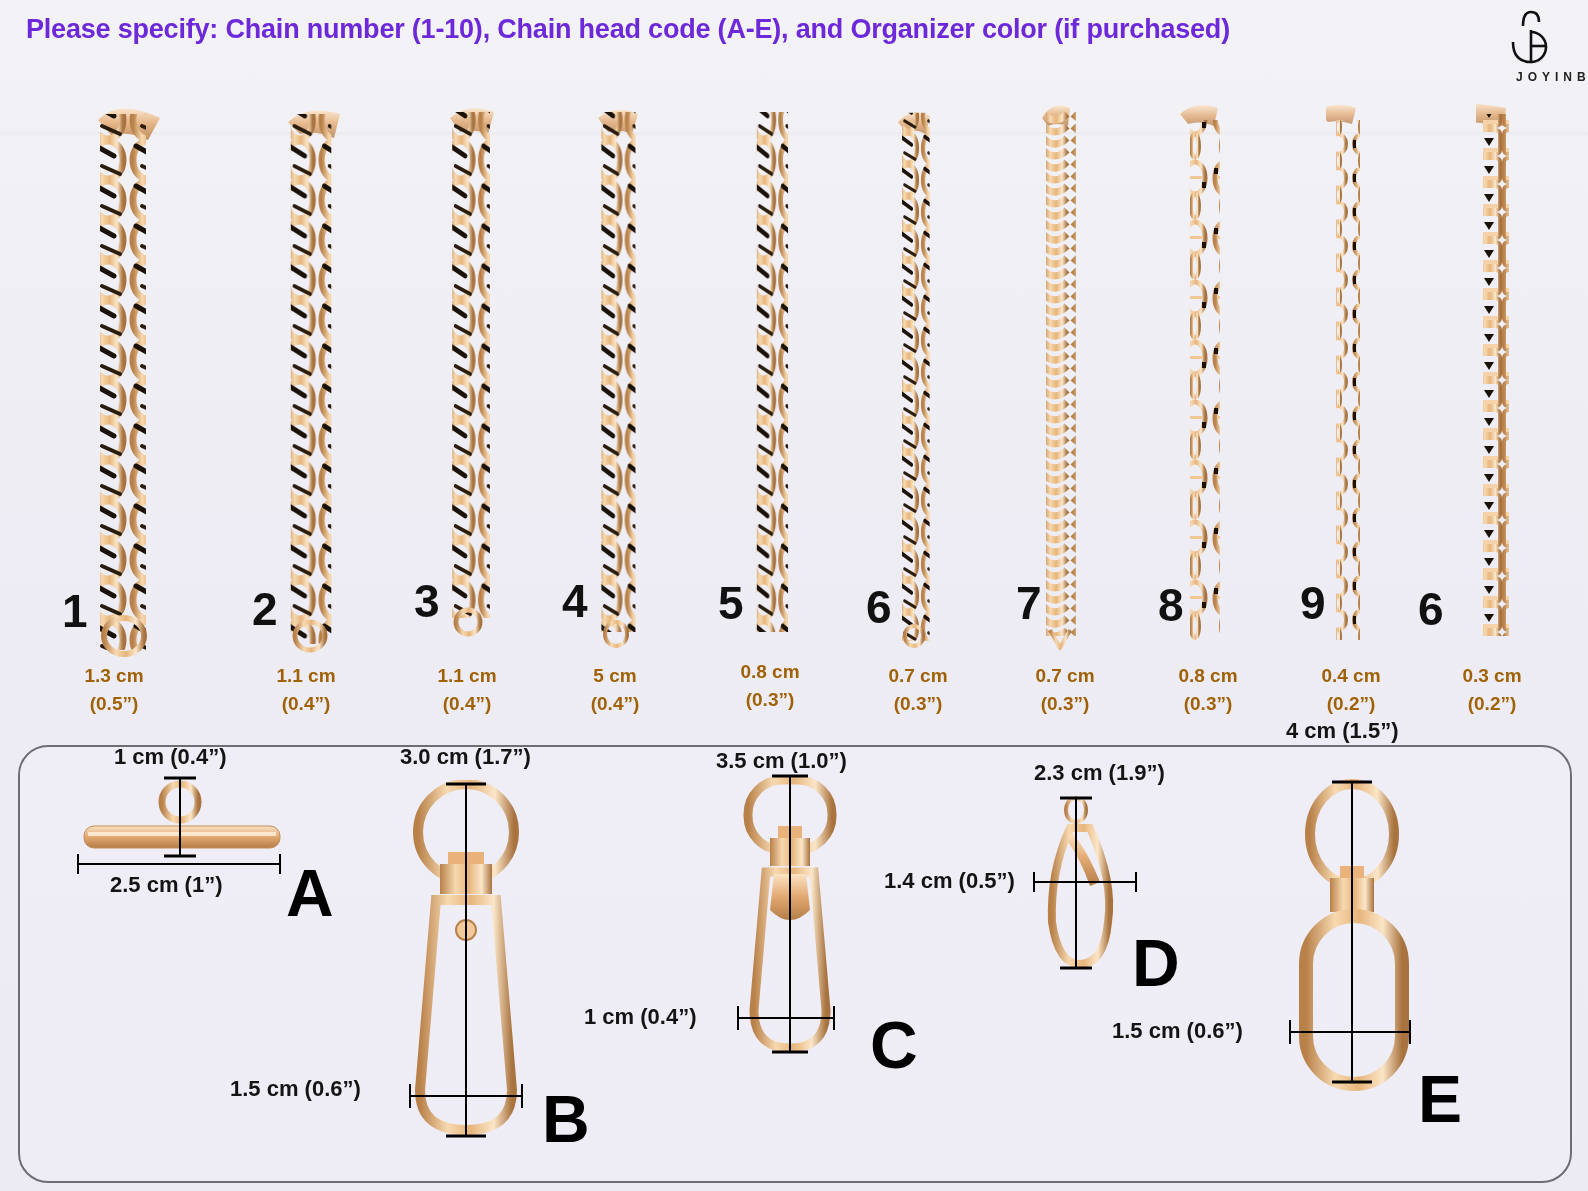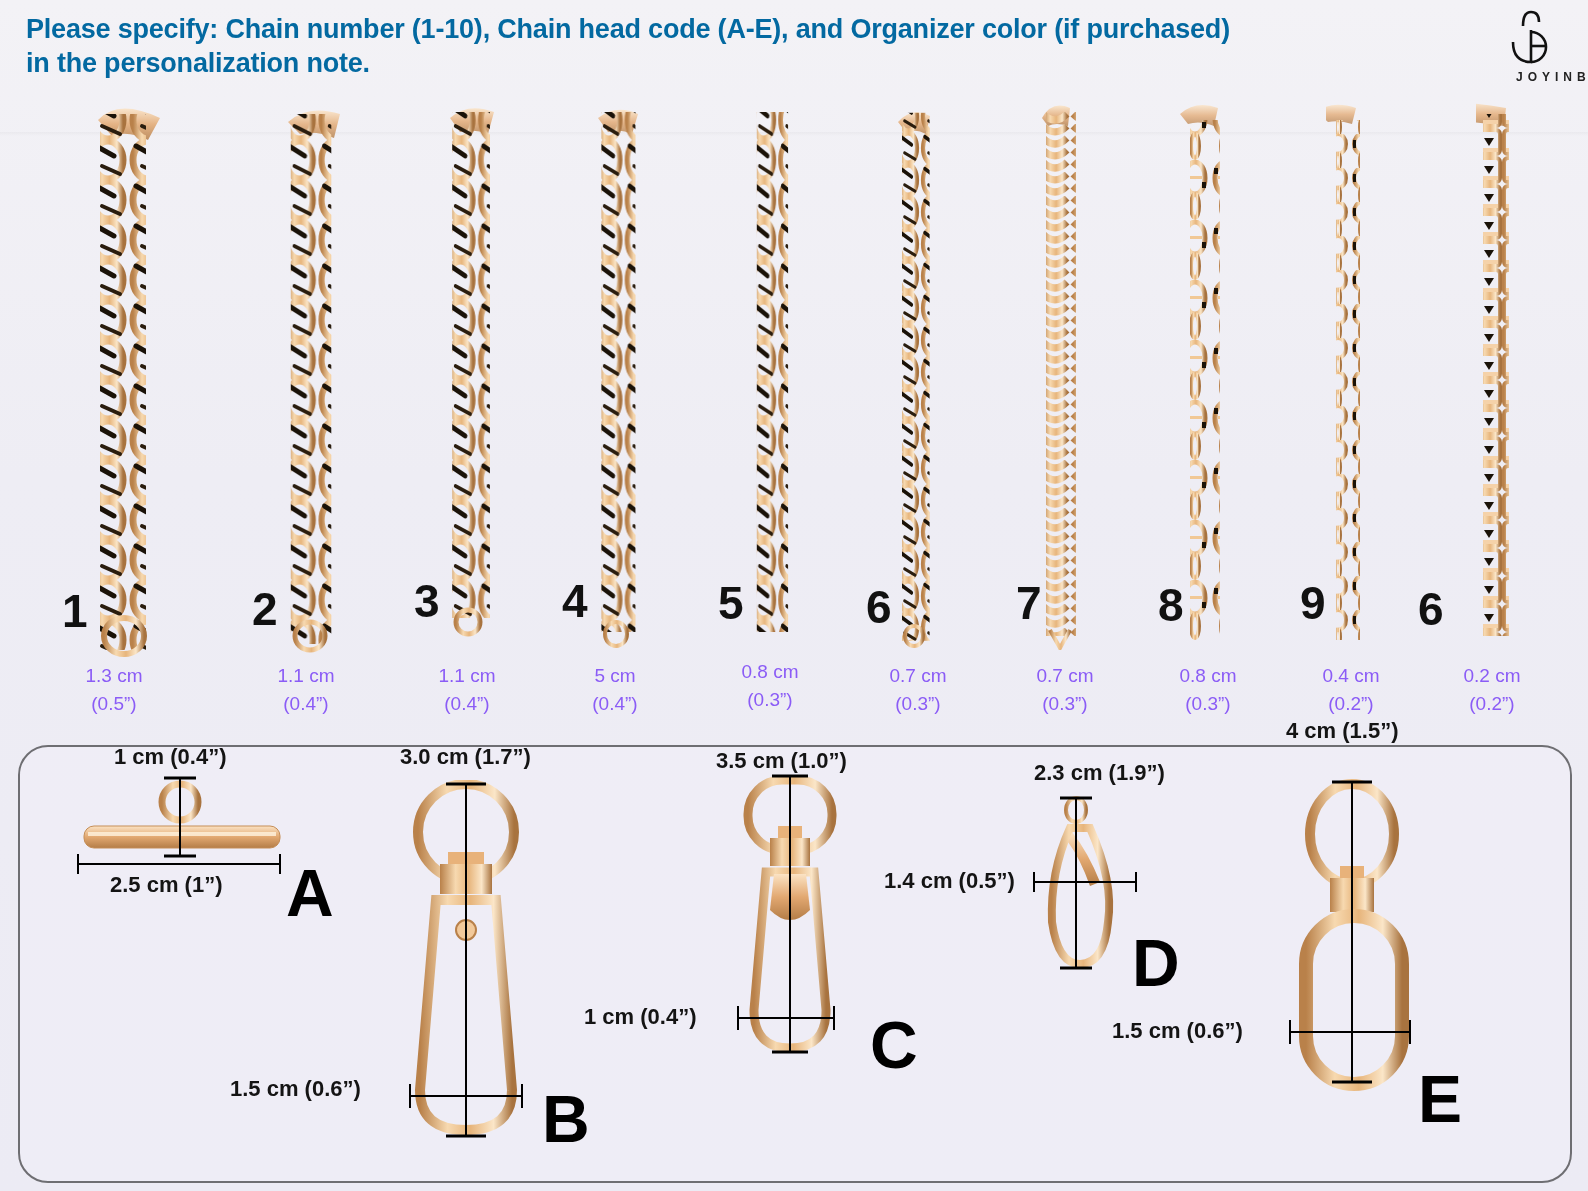--- a/index.html
+++ b/index.html
@@ -5,40 +5,40 @@
   * { box-sizing: border-box; margin: 0; padding: 0; }
   html, body { width: 1588px; height: 1191px; overflow: hidden; }
   body {
     background: linear-gradient(180deg, #f3f2f6 0%, #eeedf4 40%, #ecebf4 100%);
     font-family: "Liberation Sans", "DejaVu Sans", sans-serif;
     color: #111;
     position: relative;
   }
   .header {
     position: absolute; left: 26px; top: 12px; width: 1430px;
-    font-weight: bold; font-size: 27px; line-height: 34px; color: #0369a1;
+    font-weight: bold; font-size: 27px; line-height: 34px; color: #6d28d9;
     letter-spacing: -0.2px;
   }
   .logo { position: absolute; left: 1476px; top: 8px; width: 110px; height: 90px; text-align: center; }
   .logo svg { display: block; margin: 0 auto; }
   .logo-text { font-size: 12px; letter-spacing: 5px; font-weight: bold; color: #222; margin-top: 4px; padding-left: 4px; margin-left: 36px; }
 
   .shelf {
     position: absolute; left: 0; top: 132px; width: 1588px; height: 4px;
     background: linear-gradient(180deg, rgba(0,0,0,0.03), rgba(0,0,0,0));
   }
   .chain { position: absolute; top: 100px; }
   .chain svg { display: block; }
   .chain-num {
     position: absolute; font-weight: bold; font-size: 46px; color: #111; line-height: 1;
     font-family: "Liberation Sans", sans-serif;
   }
   .chain-size {
     position: absolute; top: 662px; width: 120px; text-align: center;
-    font-size: 19px; font-weight: normal; line-height: 28px; color: #8b5cf6;
+    font-size: 19px; font-weight: bold; line-height: 28px; color: #a16207;
   }
 
   .panel {
     position: absolute; left: 18px; top: 745px; width: 1554px; height: 438px;
     border: 2px solid #6e6e72; border-radius: 30px;
     background: rgba(240,238,246,0.6);
   }
   .hw { position: absolute; }
   .dim { position: absolute; font-weight: bold; font-size: 22px; color: #141414; white-space: nowrap; line-height: 1; }
   .code { position: absolute; font-weight: bold; font-size: 66px; color: #000; line-height: 1; }
@@ -85,21 +85,20 @@
     <pattern id="box" width="26" height="28" patternUnits="userSpaceOnUse">
       <rect x="2" y="2" width="22" height="24" rx="4" fill="none" stroke="url(#gold)" stroke-width="4"></rect>
       <path d="M8 10 L18 10 L13 18 Z" fill="#1a1208"></path>
       <rect x="4" y="20" width="18" height="4" fill="#f5d2a9"></rect>
     </pattern>
   </defs>
 </svg>
 
 <div class="header">
   <div>Please specify: Chain number (1-10), Chain head code (A-E), and Organizer color (if purchased)</div>
-  <div>in the personalization note.</div>
 </div>
 
 <div class="logo">
   <svg width="44" height="58" viewBox="0 0 44 58">
     <path d="M14 18 Q14 4 22 4 Q30 4 30 14" fill="none" stroke="#111" stroke-width="2.6"></path>
     <path d="M4 34 Q4 54 22 54 L22 22" fill="none" stroke="#111" stroke-width="2.6"></path>
     <path d="M22 24 A15 15 0 0 1 22 54" fill="none" stroke="#111" stroke-width="2.6"></path>
     <path d="M22 38 L37 38" stroke="#111" stroke-width="2.6"></path>
   </svg>
   <div class="logo-text">JOYINBAG</div>
@@ -224,21 +223,21 @@
 </div>
 <div class="chain-size" style="left:1148px">
   <div>0.8 cm</div>
     <div>(0.3”)</div>
 </div>
 <div class="chain-size" style="left:1291px">
   <div>0.4 cm</div>
     <div>(0.2”)</div>
 </div>
 <div class="chain-size" style="left:1432px">
-  <div>0.2 cm</div>
+  <div>0.3 cm</div>
     <div>(0.2”)</div>
 </div>
 
 <div class="panel"></div>
 
 <svg class="hw" style="left:70px;top:770px" width="220" height="110" viewBox="0 0 220 110">
   <circle cx="110" cy="32" r="18" fill="none" stroke="url(#gold)" stroke-width="7"></circle>
   <rect x="14" y="56" width="196" height="22" rx="10" fill="url(#goldv)" stroke="#c58d56" stroke-width="1"></rect>
   <rect x="18" y="62" width="188" height="4" fill="#fff2de" opacity="0.8"></rect>
   <line x1="110" y1="8" x2="110" y2="86" stroke="#000" stroke-width="2"></line>

